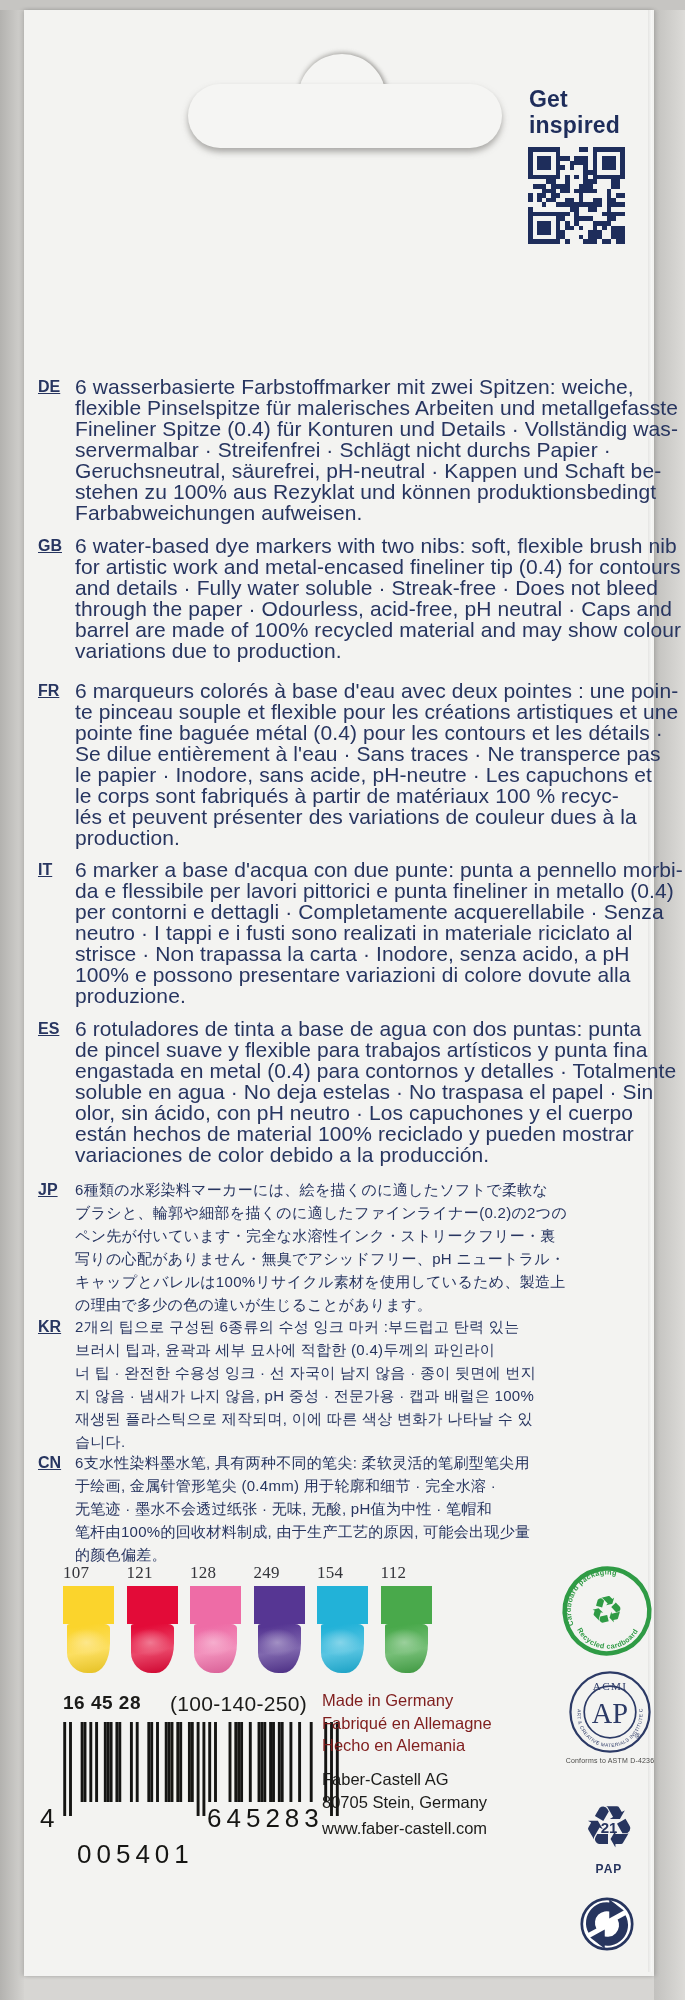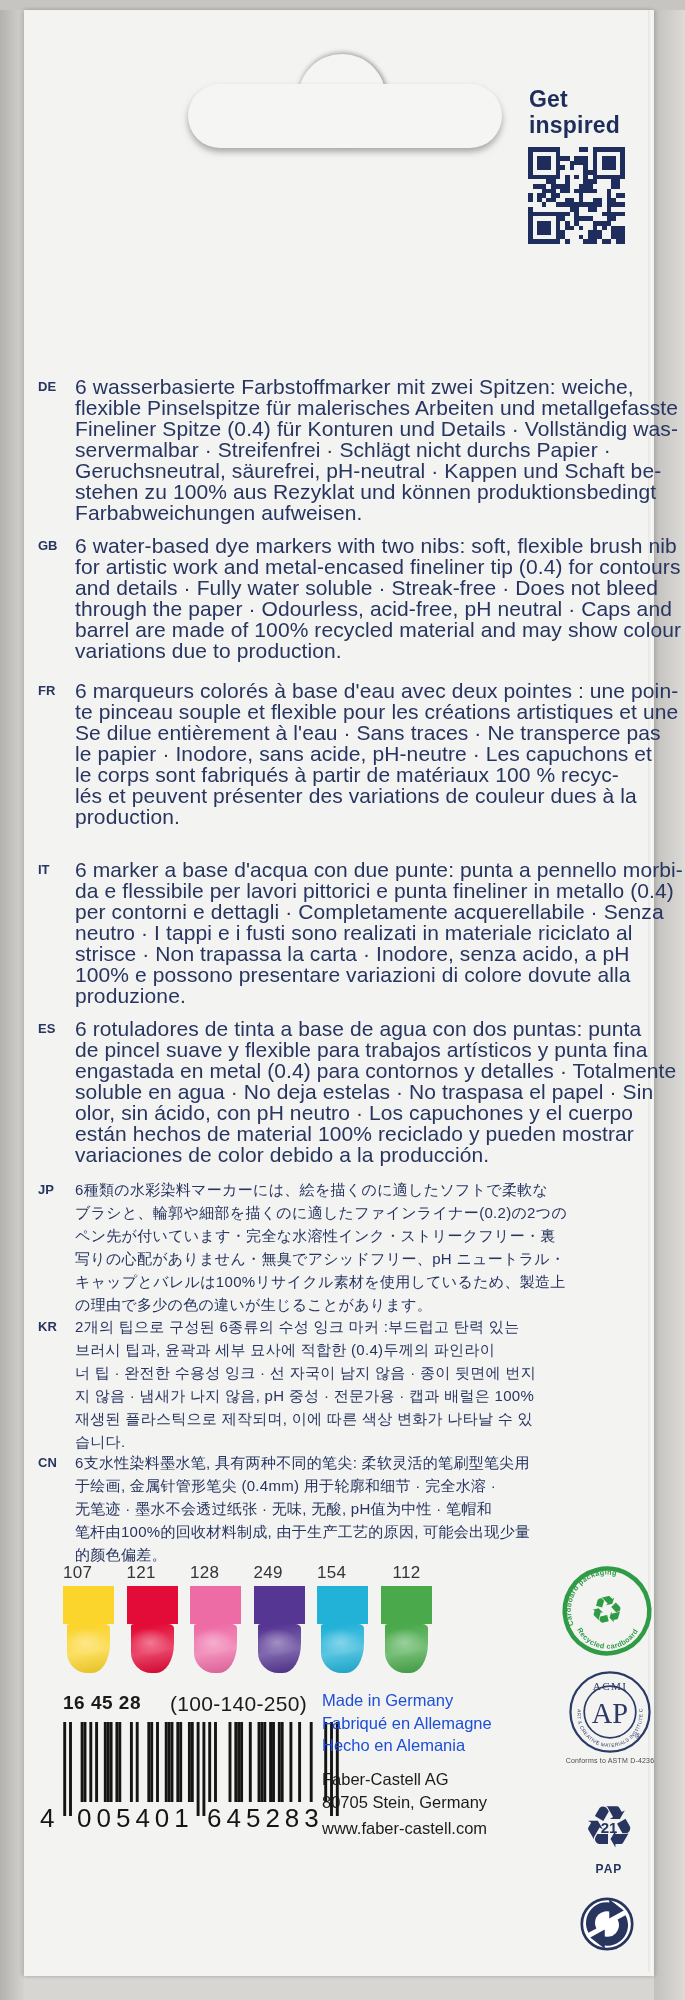--- a/index.html
+++ b/index.html
@@ -24,39 +24,39 @@
   
   .hang-bump{position:absolute;left:298px;top:54px;width:88px;height:88px;border-radius:50%;
     background:#f5f5f3;box-shadow:0 -2px 4px rgba(110,108,104,.45),3px 2px 5px rgba(110,108,104,.4);}
   .hang-pill{position:absolute;left:188px;top:84px;width:314px;height:64px;border-radius:32px;
     background:#f5f5f3;box-shadow:0 4px 6px rgba(110,108,104,.55);}
   
   .tagline{position:absolute;left:529px;top:86px;color:#1e2d5b;font-size:23px;font-weight:bold;line-height:26px;letter-spacing:.2px;}
   .qr{position:absolute;left:528px;top:147px;}
   
   .lang{position:absolute;left:0;width:685px;color:#273560;}
-  .lang-code{position:absolute;left:38px;top:0;font-size:13px;font-weight:bold;line-height:21px;}
+  .lang-code{position:absolute;left:38px;top:0;font-size:16px;font-weight:bold;line-height:21px;text-decoration:underline;}
   .lang-text{position:absolute;left:75px;top:0;width:578px;}
   .lang-line{font-size:21px;line-height:21px;white-space:nowrap;letter-spacing:.1px;}
   .lang.cjk .lang-line{font-size:15px;line-height:23px;letter-spacing:.3px;}
   .lang.cjk .lang-code{line-height:23px;}
   
   .swatch{position:absolute;top:1562px;width:52px;}
-  .swatch-num{font-size:17px;color:#33343a;height:24px;line-height:22px;letter-spacing:.3px;}
+  .swatch-num{font-size:17px;color:#33343a;height:24px;line-height:22px;letter-spacing:.3px;font-family:Liberation Serif, serif;}
   .swatch-square{width:51px;height:38px;}
   .swatch-tail{width:43px;height:49px;margin-left:4px;}
   
   .article{position:absolute;left:63px;top:1692px;font-size:19px;font-weight:bold;color:#1b1b19;letter-spacing:.5px;}
   .sizecode{position:absolute;left:170px;top:1692px;font-size:21px;color:#1b1b19;letter-spacing:.3px;}
   .barcode{position:absolute;left:60px;top:1722px;}
   .ean{position:absolute;top:1803px;font-size:26px;color:#151513;}
   .ean-first{left:40px;}
-  .ean-left{left:77px;letter-spacing:5px;}
+  .ean-left{left:77px;letter-spacing:5px;margin-top:36px;}
   .ean-right{left:207px;letter-spacing:5px;}
-  .origin{position:absolute;left:322px;top:1689px;font-size:16.5px;line-height:22.5px;color:#1d4ed8;}
+  .origin{position:absolute;left:322px;top:1689px;font-size:16.5px;line-height:22.5px;color:#7f1d1d;}
   .company{position:absolute;left:322px;top:1768px;font-size:16.5px;line-height:22.5px;color:#1b1b19;}
   .website{position:absolute;left:322px;top:1819px;font-size:16.5px;color:#1b1b19;}
   
   .badge{position:absolute;}
   .gc-ring-text{font-size:8px;font-weight:bold;fill:#2f9b45;letter-spacing:.4px;}
   .ap-caption{position:absolute;left:556px;top:1757px;width:108px;text-align:center;font-size:7px;color:#4a4a48;letter-spacing:.2px;}
   .resin{position:absolute;left:578px;top:1798px;width:62px;text-align:center;color:#27355f;}
   .resin-glyph{font-family:"DejaVu Sans",sans-serif;font-size:58px;line-height:58px;display:block;}
   .resin-num{position:absolute;left:0;right:0;top:21px;font-size:15px;font-weight:bold;}
   .pap{position:absolute;left:578px;top:1862px;width:62px;text-align:center;font-size:12px;font-weight:bold;letter-spacing:1px;color:#27355f;}
@@ -348,20 +348,21 @@
           <div class="lang-line">through the paper · Odourless, acid-free, pH neutral · Caps and</div>
           <div class="lang-line">barrel are made of 100% recycled material and may show colour</div>
           <div class="lang-line">variations due to production.</div>
         </div>
       </div>
       <div class="lang" style="top: 680px;">
         <div class="lang-code">FR</div>
         <div class="lang-text">
           <div class="lang-line">6 marqueurs colorés à base d'eau avec deux pointes : une poin-</div>
           <div class="lang-line">te pinceau souple et flexible pour les créations artistiques et une</div>
+          <div class="lang-line">pointe fine baguée métal (0.4) pour les contours et les détails ·</div>
           <div class="lang-line">Se dilue entièrement à l'eau · Sans traces · Ne transperce pas</div>
           <div class="lang-line">le papier · Inodore, sans acide, pH-neutre · Les capuchons et</div>
           <div class="lang-line">le corps sont fabriqués à partir de matériaux 100 % recyc-</div>
           <div class="lang-line">lés et peuvent présenter des variations de couleur dues à la</div>
           <div class="lang-line">production.</div>
         </div>
       </div>
       <div class="lang" style="top: 859px;">
         <div class="lang-code">IT</div>
         <div class="lang-text">
@@ -439,21 +440,21 @@
       <div class="swatch" style="left: 253.5px;">
         <div class="swatch-num">249</div>
         <div class="swatch-square" style="background: rgb(86, 54, 147);"></div>
         <div class="swatch-tail" style="background: radial-gradient(65% 38% at 45% 38%, rgb(162, 144, 196) 0%, rgba(255, 255, 255, 0) 75%), linear-gradient(170deg, rgb(86, 54, 147) 8%, rgb(128, 104, 174) 55%, rgb(79, 50, 135) 95%); border-radius: 3px 6px 42% 48% / 2px 4px 60% 42%;"></div>
       </div>
       <div class="swatch" style="left: 317px;">
         <div class="swatch-num">154</div>
         <div class="swatch-square" style="background: rgb(34, 178, 216);"></div>
         <div class="swatch-tail" style="background: radial-gradient(65% 38% at 45% 38%, rgb(133, 213, 234) 0%, rgba(255, 255, 255, 0) 75%), linear-gradient(170deg, rgb(34, 178, 216) 8%, rgb(89, 197, 226) 55%, rgb(31, 164, 199) 95%); border-radius: 3px 6px 42% 48% / 2px 4px 60% 42%;"></div>
       </div>
-      <div class="swatch" style="left: 380.5px; text-align: center;">
+      <div class="swatch" style="left: 380.5px;">
         <div class="swatch-num">112</div>
         <div class="swatch-square" style="background: rgb(73, 169, 75);"></div>
         <div class="swatch-tail" style="background: radial-gradient(65% 38% at 45% 38%, rgb(155, 208, 156) 0%, rgba(255, 255, 255, 0) 75%), linear-gradient(170deg, rgb(73, 169, 75) 8%, rgb(119, 191, 120) 55%, rgb(67, 155, 69) 95%); border-radius: 3px 6px 42% 48% / 2px 4px 60% 42%;"></div>
       </div>
     </div>
 
   <div class="article nowrap">16 45 28</div>
   <div class="sizecode nowrap">(100-140-250)</div>
 
   <svg id="barcode" class="barcode" width="282" height="96" viewBox="0 0 275.5 96">

